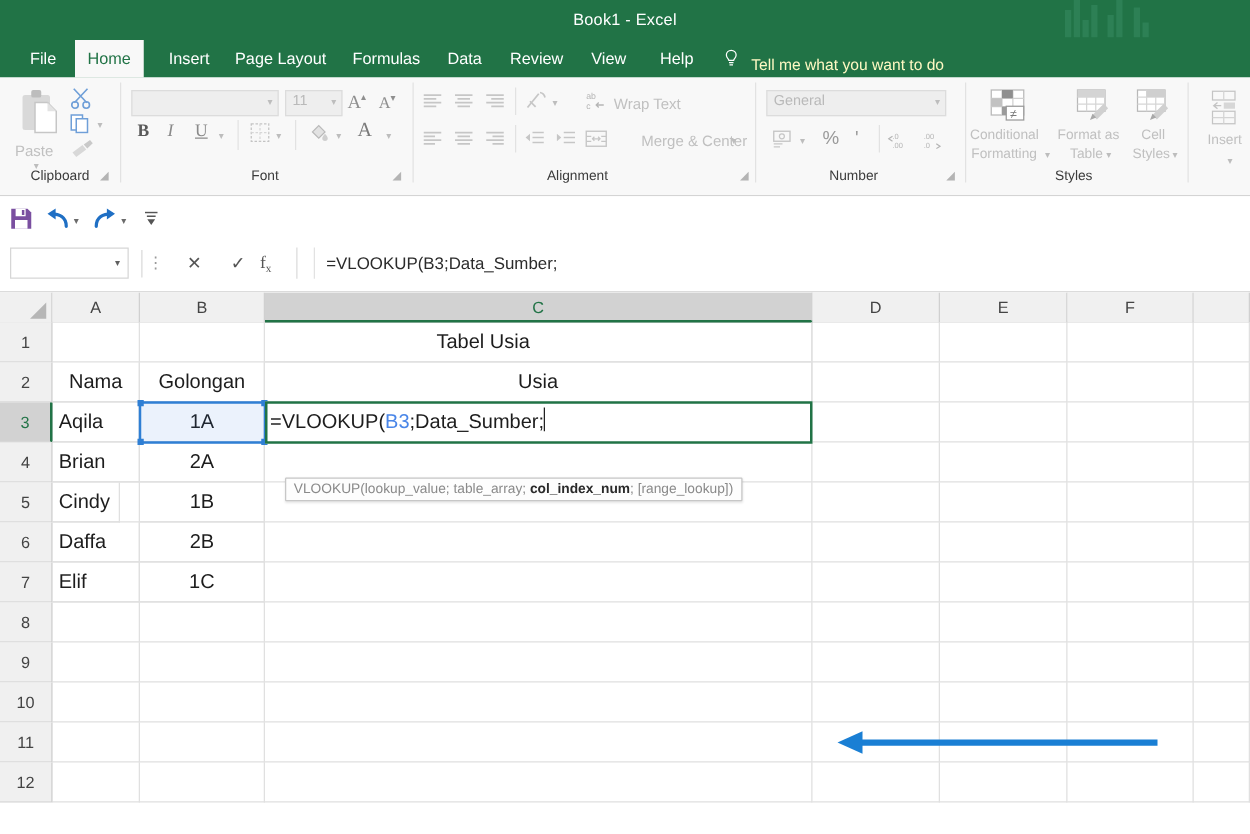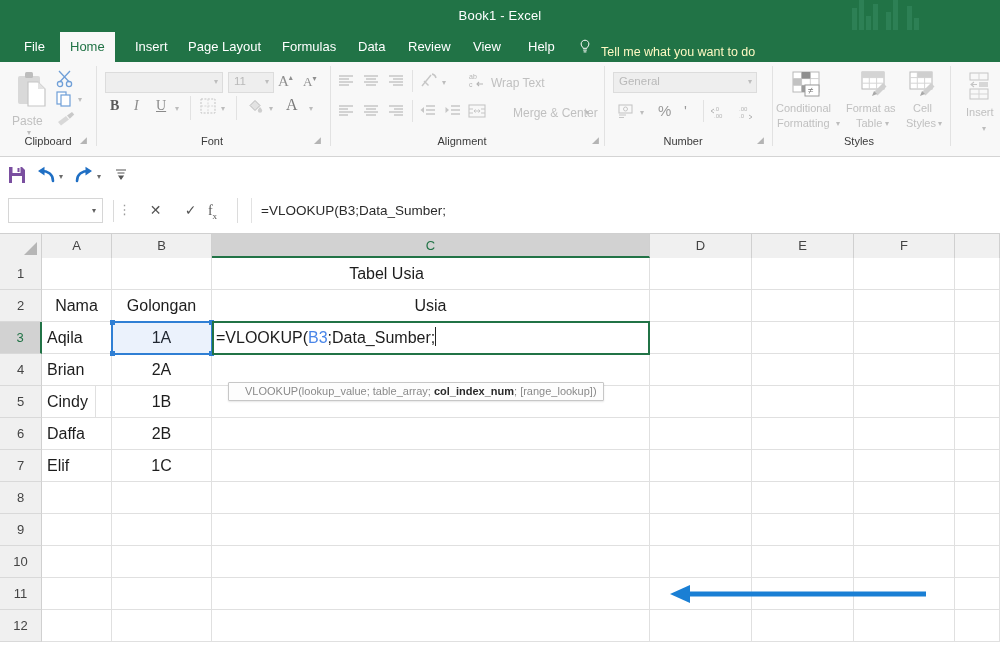--- a/index.html
+++ b/index.html
@@ -181,21 +181,21 @@
   }
   .refbox {
     position:absolute; border:2px solid #2f7fd4; background:rgba(61,132,221,0.10);
     z-index:5;
   }
   .handle {
     position:absolute; width:5px; height:5px; background:#2f7fd4;
   }
   .tooltip {
     position:absolute; background:#fdfdfd; border:1px solid #c7c7c7;
-    font-size:11px; color:#8a8a8a; padding:2px 6px 3px 16px; z-index:8;
+    font-size:11px; color:#8a8a8a; padding:2px 6px 3px 6px; z-index:8;
     white-space:nowrap; border-radius:1px;
     box-shadow:0 1px 2px rgba(0,0,0,.10);
   }
   .tooltip b { color:#2a2a2a; font-weight:bold; }
 
   
   .arrow-svg { position:absolute; z-index:9; }
 </style>
 </head>
 <body>

